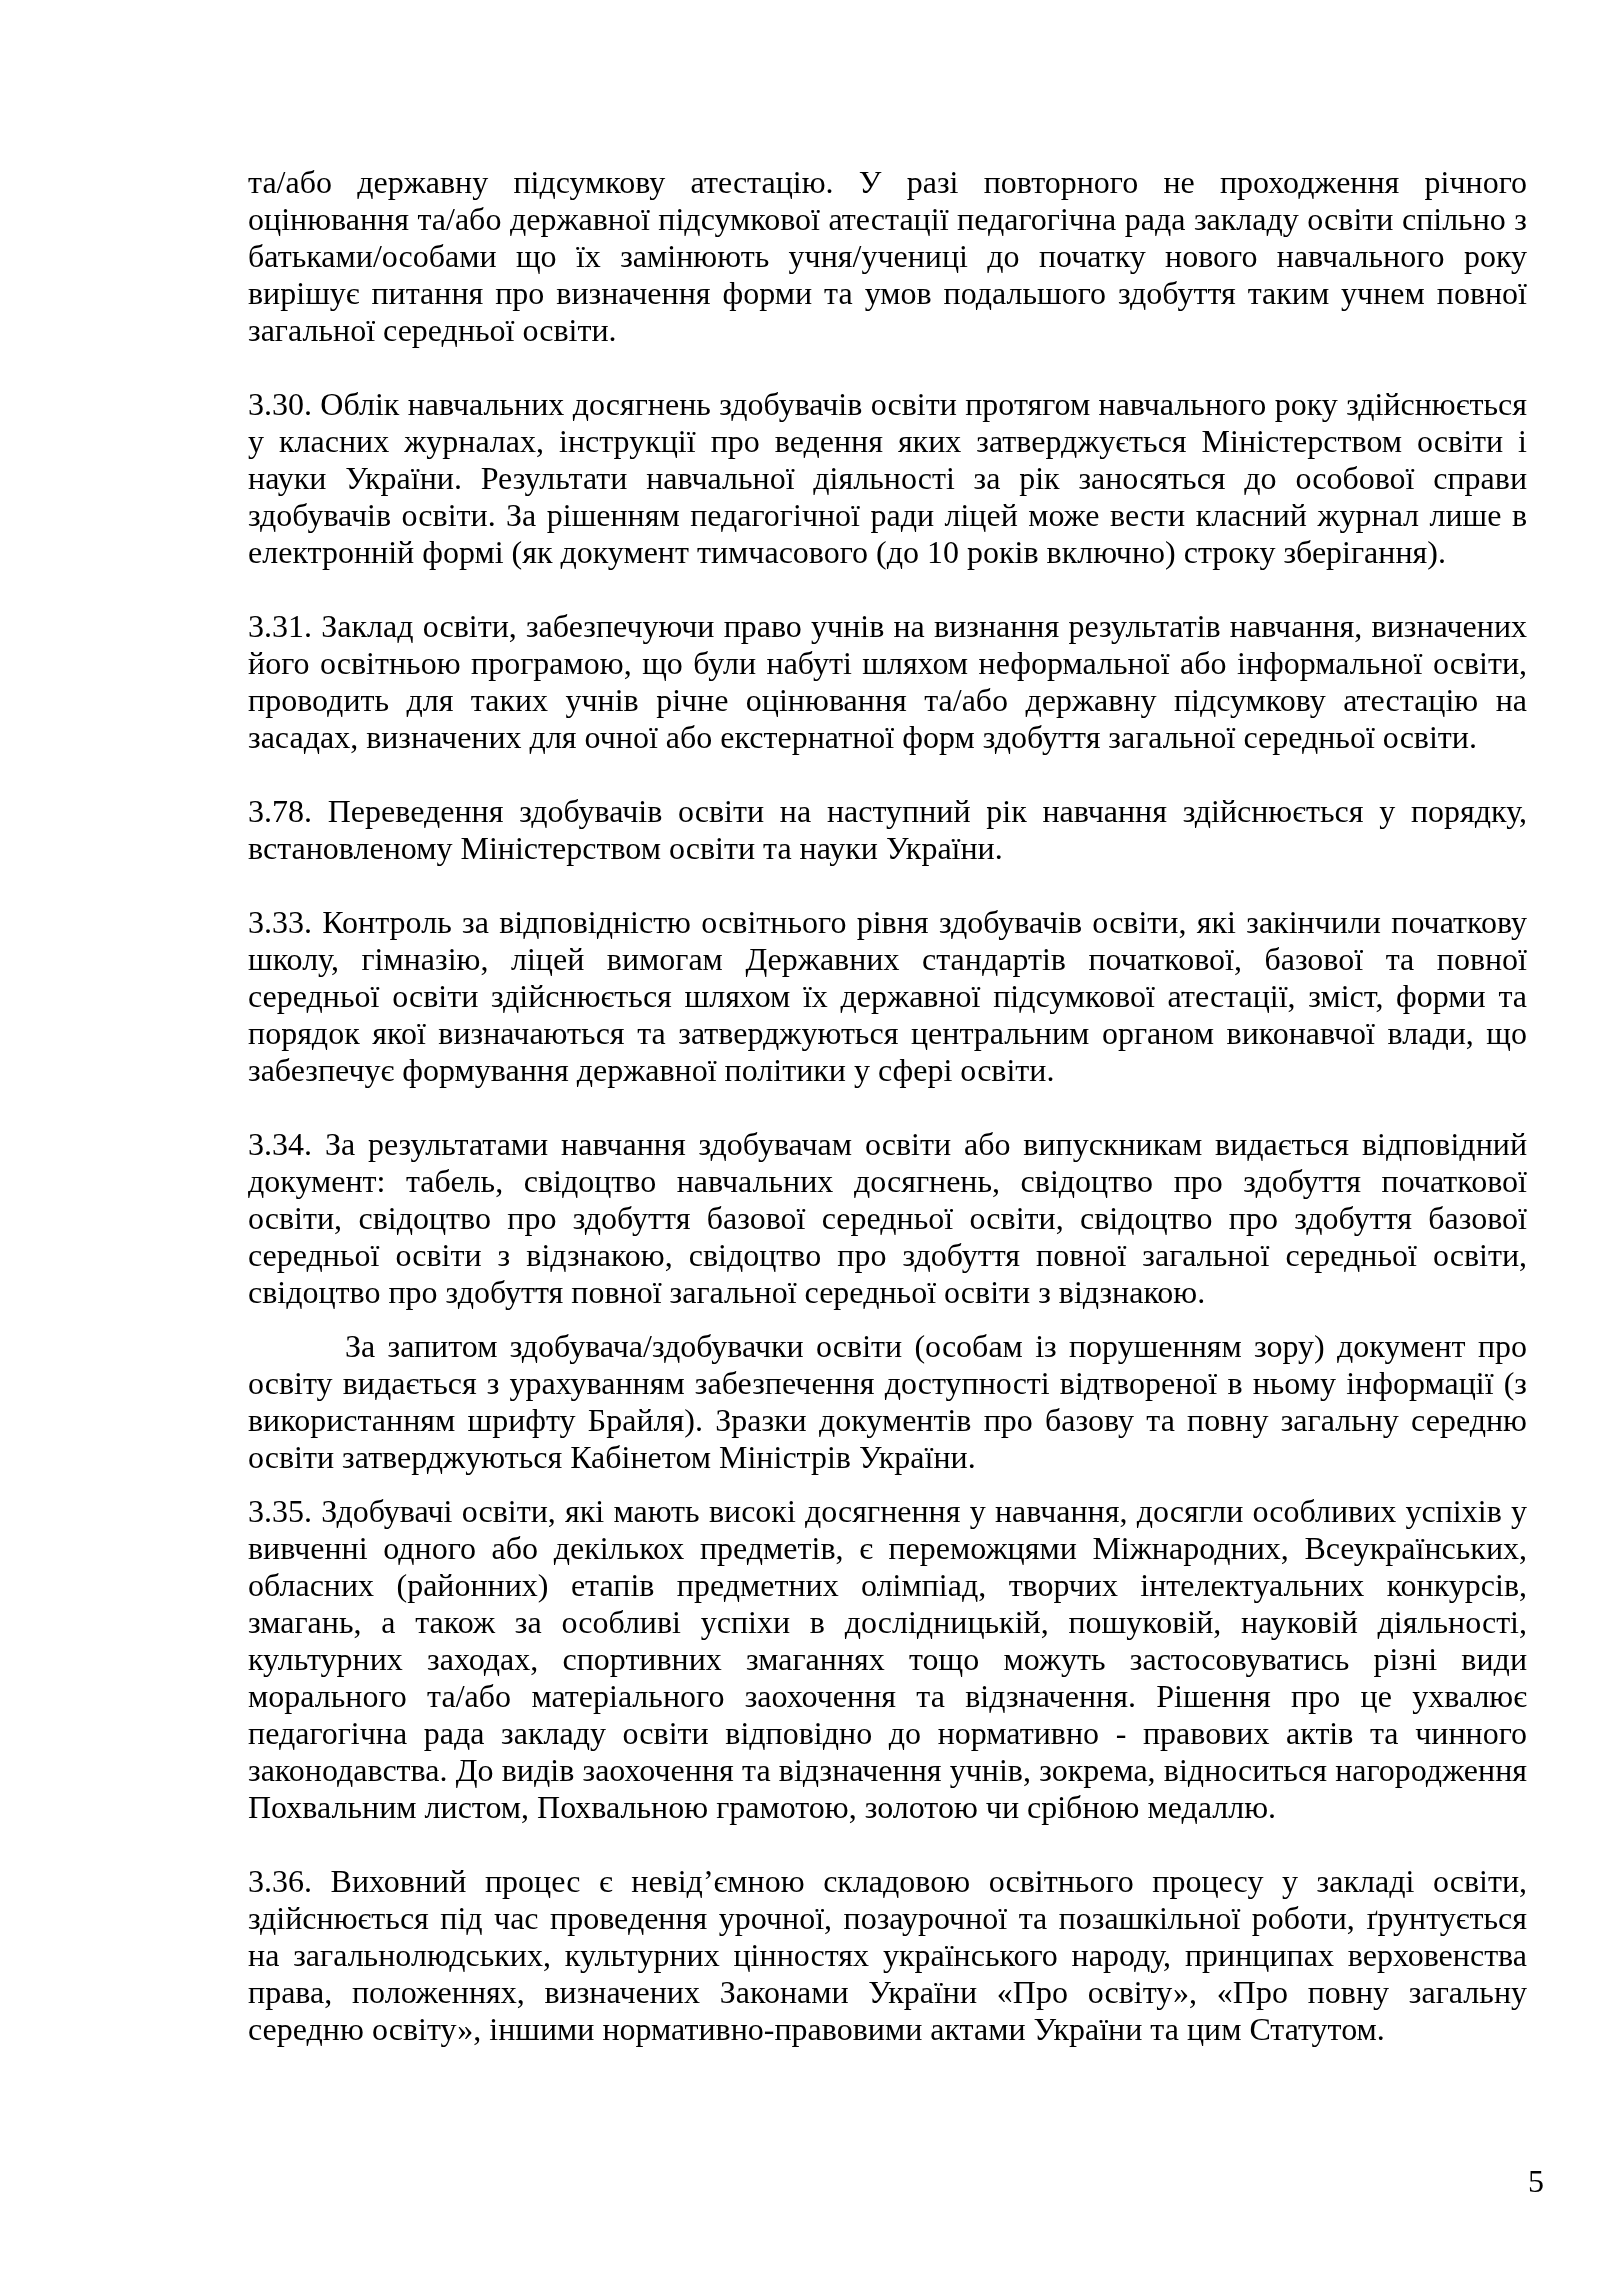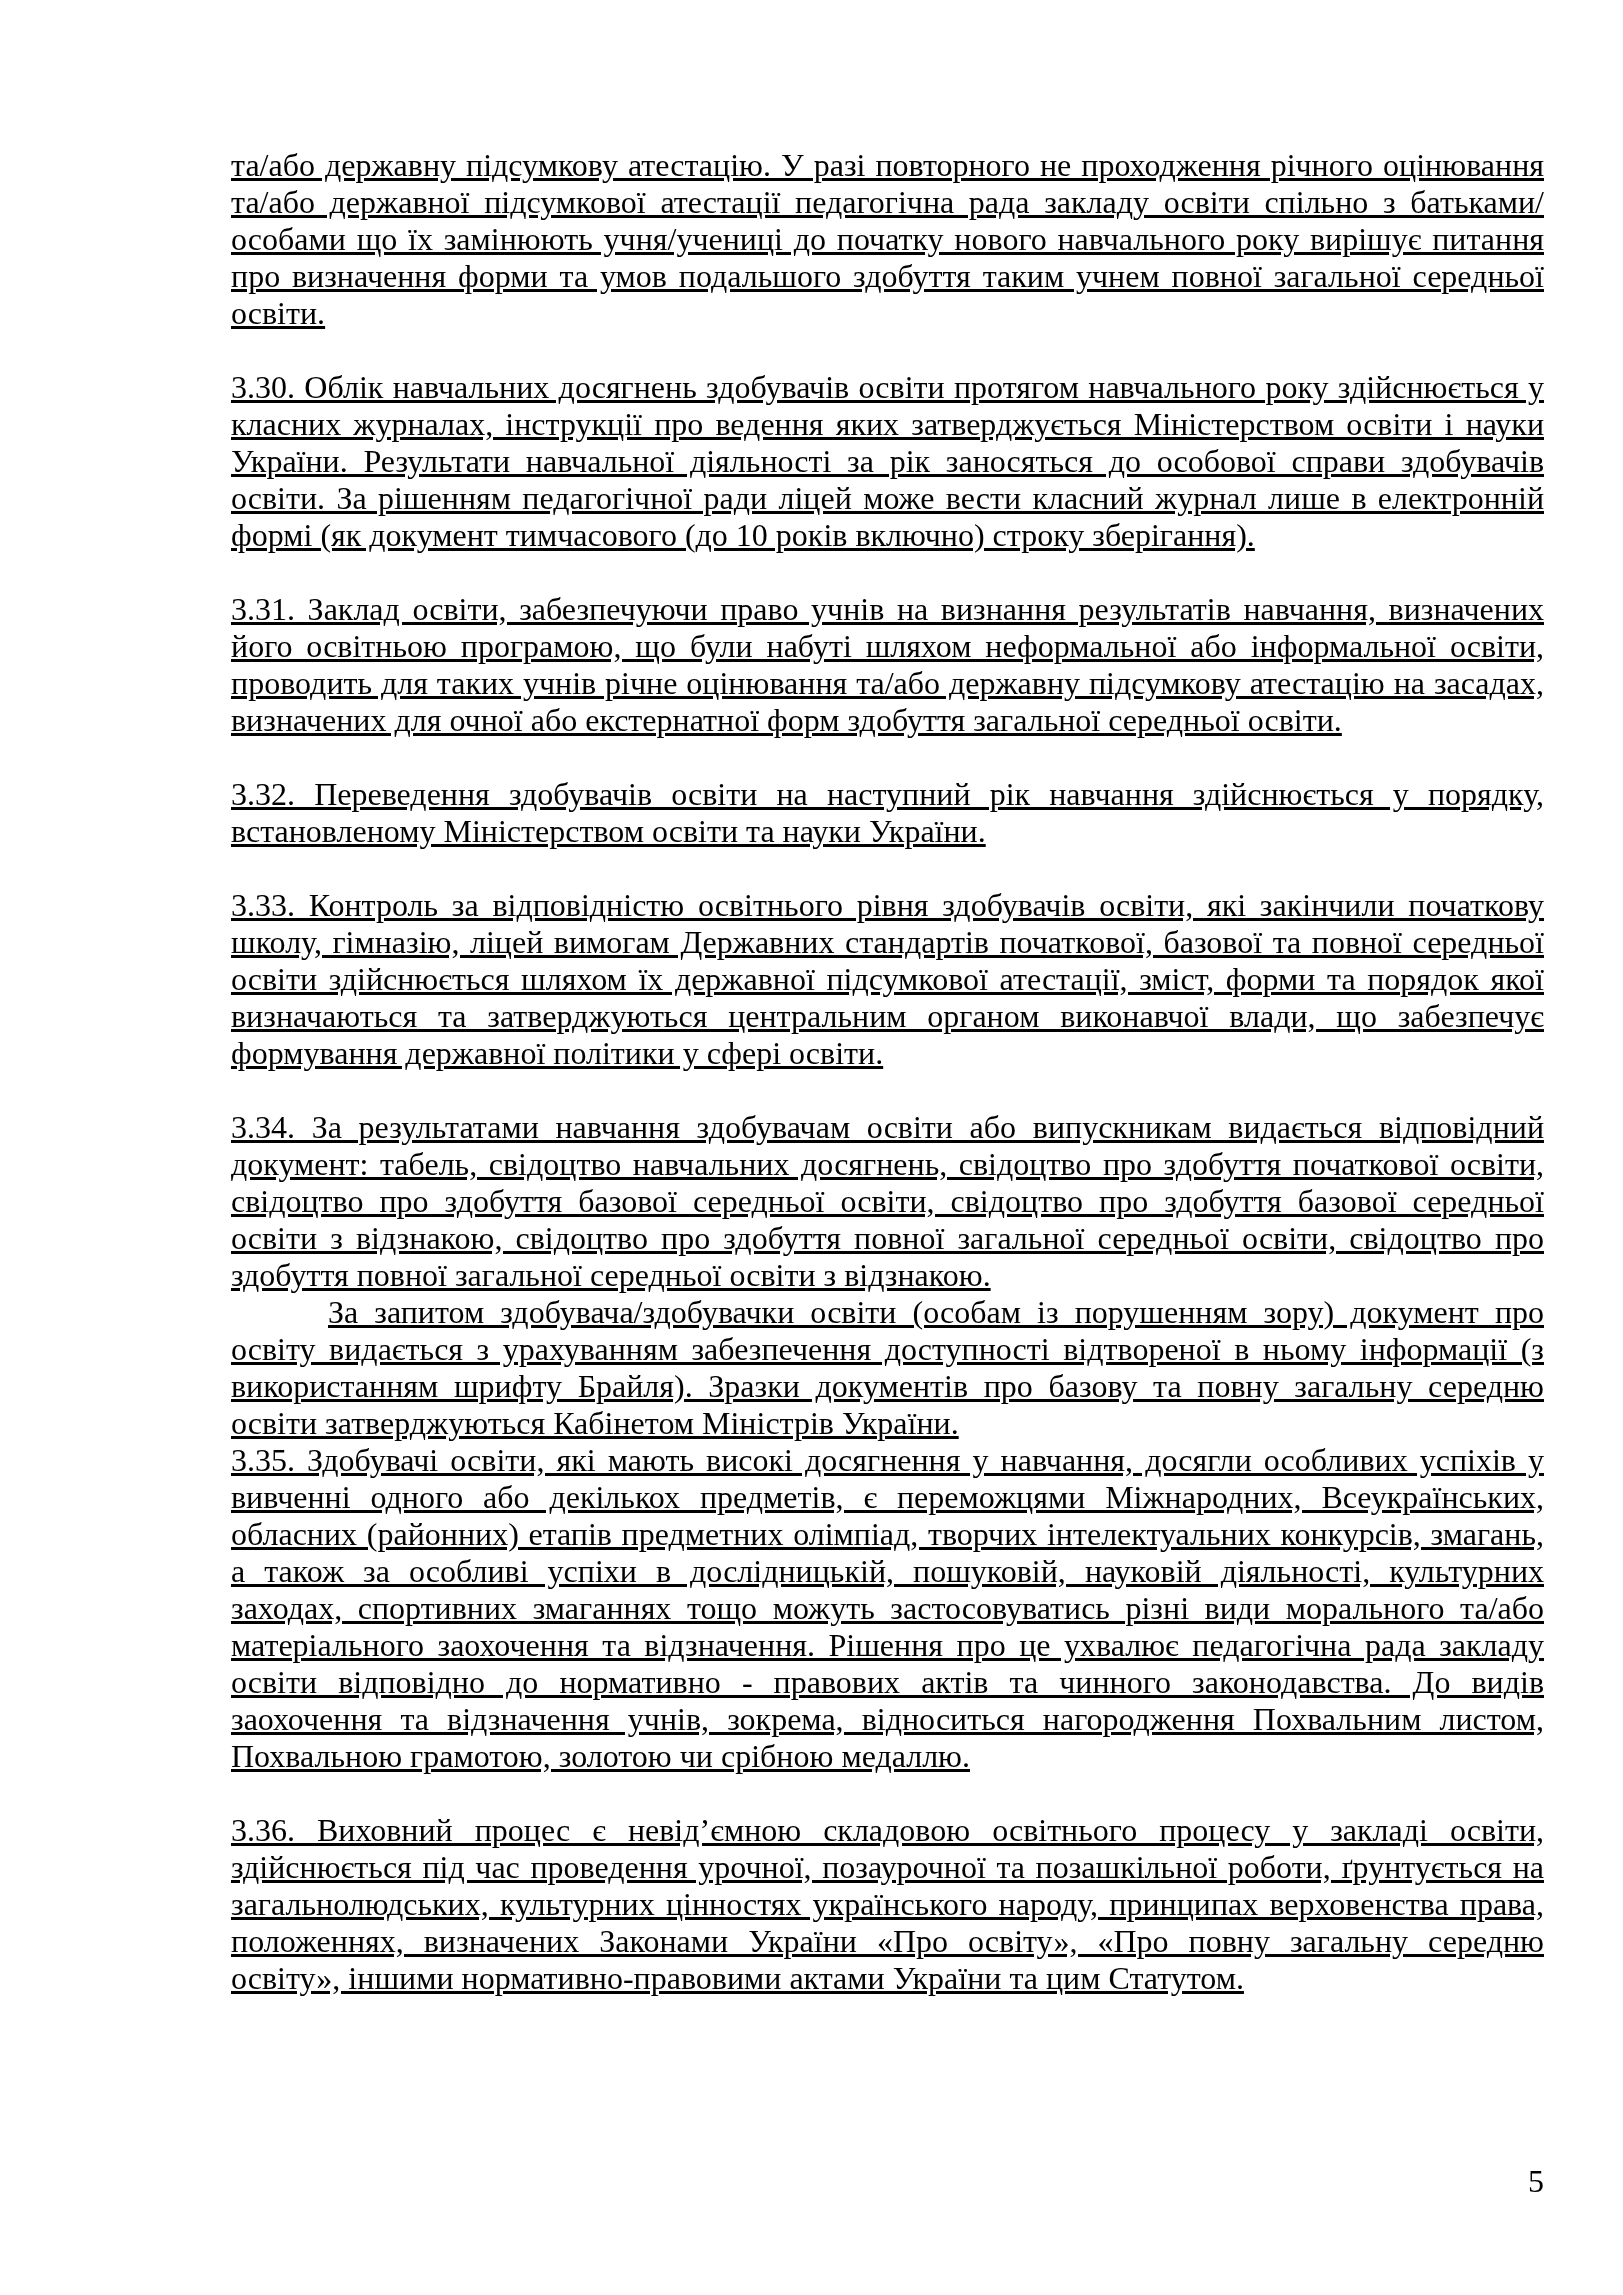--- a/index.html
+++ b/index.html
@@ -19,23 +19,22 @@
   .text-block {
     position: absolute;
     left: 231px;
     top: 147px;
     width: 1313px;
     font-size: 32px;
     line-height: 37px;
     text-align: justify;
   }
   .text-block p {
-    margin: 0;
+    margin: 17px;
     padding: 0;
-    text-decoration: underline;
   }
   .text-block p.gap {
     margin-top: 37px;
   }
   .text-block p.indent {
     text-indent: 97px;
   }
   .page-footer {
     position: absolute;
     top: 2163px;
@@ -50,21 +49,21 @@
 
 <div class="page">
 
   <div class="text-block">
     <p>та/або державну підсумкову атестацію. У разі повторного не проходження річного оцінювання та/або державної підсумкової атестації педагогічна рада закладу освіти спільно з батьками/особами що їх замінюють учня/учениці до початку нового навчального року вирішує питання про визначення форми та умов подальшого здобуття таким учнем повної загальної середньої освіти.</p>
 
     <p class="gap">3.30. Облік навчальних досягнень здобувачів освіти протягом навчального року здійснюється у класних журналах, інструкції про ведення яких затверджується Міністерством освіти і науки України. Результати навчальної діяльності за рік заносяться до особової справи здобувачів освіти. За рішенням педагогічної ради ліцей може вести класний журнал лише в електронній формі (як документ тимчасового (до 10 років включно) строку зберігання).</p>
 
     <p class="gap">3.31. Заклад освіти, забезпечуючи право учнів на визнання результатів навчання, визначених його освітньою програмою, що були набуті шляхом неформальної або інформальної освіти, проводить для таких учнів річне оцінювання та/або державну підсумкову атестацію на засадах, визначених для очної або екстернатної форм здобуття загальної середньої освіти.</p>
 
-    <p class="gap">3.32. Переведення здобувачів освіти на наступний рік навчання здійснюється у порядку, встановленому Міністерством освіти та науки України.</p>
+    <p class="gap">3.78. Переведення здобувачів освіти на наступний рік навчання здійснюється у порядку, встановленому Міністерством освіти та науки України.</p>
 
     <p class="gap">3.33. Контроль за відповідністю освітнього рівня здобувачів освіти, які закінчили початкову школу, гімназію, ліцей вимогам Державних стандартів початкової, базової та повної середньої освіти здійснюється шляхом їх державної підсумкової атестації, зміст, форми та порядок якої визначаються та затверджуються центральним органом виконавчої влади, що забезпечує формування державної політики у сфері освіти.</p>
 
     <p class="gap">3.34. За результатами навчання здобувачам освіти або випускникам видається відповідний документ: табель, свідоцтво навчальних досягнень, свідоцтво про здобуття початкової освіти, свідоцтво про здобуття базової середньої освіти, свідоцтво про здобуття базової середньої освіти з відзнакою, свідоцтво про здобуття повної загальної середньої освіти, свідоцтво про здобуття повної загальної середньої освіти з відзнакою.</p>
 
     <p class="indent">За запитом здобувача/здобувачки освіти (особам із порушенням зору) документ про освіту видається з урахуванням забезпечення доступності відтвореної в ньому інформації (з використанням шрифту Брайля). Зразки документів про базову та повну загальну середню освіти затверджуються Кабінетом Міністрів України.</p>
 
     <p>3.35. Здобувачі освіти, які мають високі досягнення у навчання, досягли особливих успіхів у вивченні одного або декількох предметів, є переможцями Міжнародних, Всеукраїнських, обласних (районних) етапів предметних олімпіад, творчих інтелектуальних конкурсів, змагань, а також за особливі успіхи в дослідницькій, пошуковій, науковій діяльності, культурних заходах, спортивних змаганнях тощо можуть застосовуватись різні види морального та/або матеріального заохочення та відзначення. Рішення про це ухвалює педагогічна рада закладу освіти відповідно до нормативно - правових актів та чинного законодавства. До видів заохочення та відзначення учнів, зокрема, відноситься нагородження Похвальним листом, Похвальною грамотою, золотою чи срібною медаллю.</p>
 
     <p class="gap">3.36. Виховний процес є невід’ємною складовою освітнього процесу у закладі освіти, здійснюється під час проведення урочної, позаурочної та позашкільної роботи, ґрунтується на загальнолюдських, культурних цінностях українського народу, принципах верховенства права, положеннях, визначених Законами України «Про освіту», «Про повну загальну середню освіту», іншими нормативно-правовими актами України та цим Статутом.</p>

